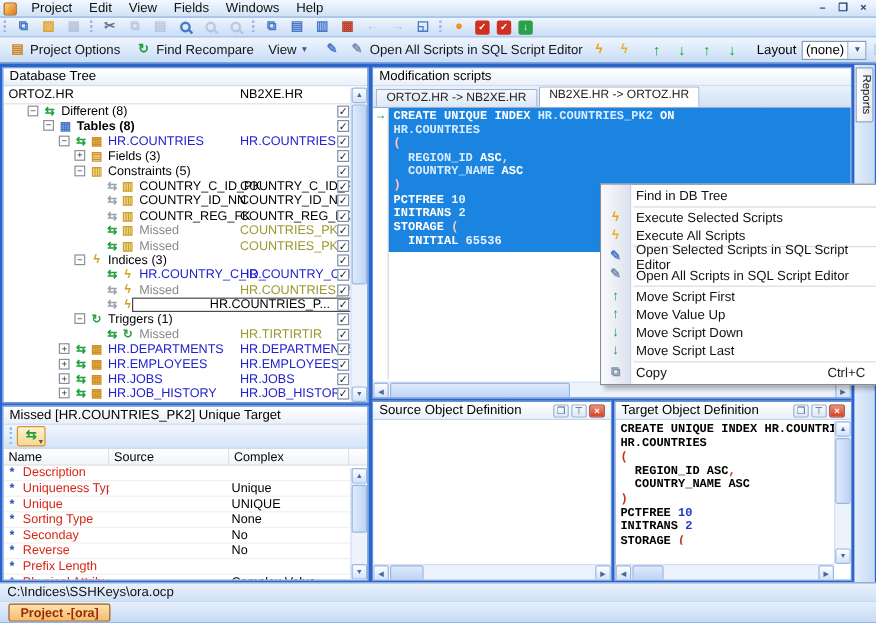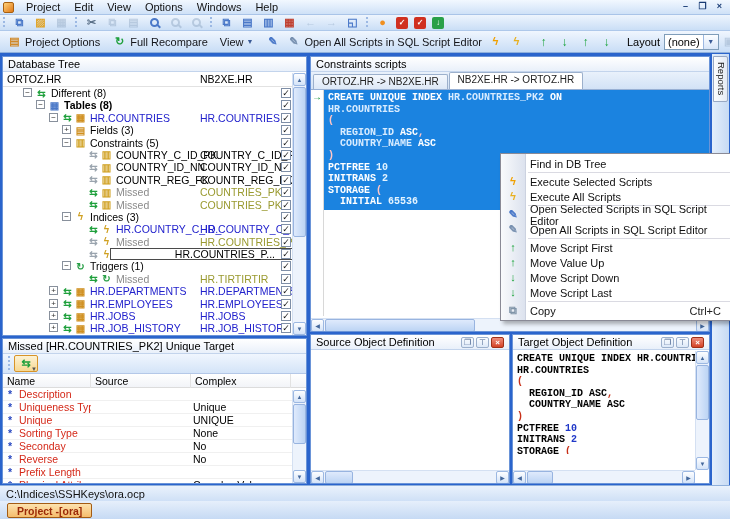--- a/index.html
+++ b/index.html
@@ -106,21 +106,21 @@
   .ptab{margin-left:7px;height:15px;padding:1px 9px;background:linear-gradient(#fde2ae,#f5bd6d);
     border:1px solid #a35c14;border-radius:2px;color:#9c2a08;font-weight:bold;font-size:10.5px}
 </style>
 </head>
 <body>
 
 <div class="win">
 
   <div class="menubar">
     <span class="appicon"></span>
-    <span id="menu-items"><span class="mi">Project</span><span class="mi">Edit</span><span class="mi">View</span><span class="mi">Options</span><span class="mi">Windows</span><span class="mi">Help</span></span>
+    <span id="menu-items"><span class="mi">Project</span><span class="mi">Edit</span><span class="mi">View</span><span class="mi">Fields</span><span class="mi">Windows</span><span class="mi">Help</span></span>
     <span class="wc">
       <span class="wcb">–</span>
       <span class="wcb">❐</span>
       <span class="wcb">×</span>
     </span>
   </div>
 
   <div class="tb1" id="tb1">
       <span class="grip"></span>
       <span class="tbtn">
@@ -196,21 +196,21 @@
 
   <div class="tb2">
     <span class="grip"></span>
     <span class="tbtn">
       <span class="ic" style="color: rgb(208, 136, 40);">▤</span>
       <span>Project Options</span>
     </span>
     <span class="tsep"></span>
     <span class="tbtn">
       <span class="ic" style="color: rgb(31, 160, 60);">↻</span>
-      <span>Full Recompare</span>
+      <span>Find Recompare</span>
     </span>
     <span class="tsep"></span>
     <span class="tbtn">
       <span>View</span>
       <span style="font-size:7px;color:#3a5a96">▼</span>
     </span>
     <span class="tsep"></span>
     <span class="tbtn">
       <span class="ic" style="color: rgb(74, 120, 200);">✎</span>
     </span>
@@ -473,21 +473,21 @@
       </div>
     <div class="vsb" style="top:51px">
       <span class="sbtn" style="top:0">▲</span>
       <span class="sthumb" style="top:14px;height:40px"></span>
       <span class="sbtn" style="bottom:0">▼</span>
     </div>
   </div>
 
   <div class="panel" style="left:310px;top:56px;width:400px;height:276px">
     <div class="phead">
-      <span>Constraints scripts</span>
+      <span>Modification scripts</span>
     </div>
     <div class="tabsrow">
       <span class="tab">ORTOZ.HR -&gt; NB2XE.HR</span>
       <span class="tab active">NB2XE.HR -&gt; ORTOZ.HR</span>
     </div>
     <div class="codewrap">
       <div class="gutter">
         <span class="ga">→</span>
       </div>
       <div class="selcode code" id="selcode"><div><span class="kw">CREATE UNIQUE INDEX </span><span class="id">HR.COUNTRIES_PK2 </span><span class="kw">ON</span></div><div><span class="id">HR.COUNTRIES</span></div><div><span class="sym">(</span></div><div><span class="id">  REGION_ID </span><span class="kw">ASC</span><span class="sym">,</span></div><div><span class="id">  COUNTRY_NAME </span><span class="kw">ASC</span></div><div><span class="sym">)</span></div><div><span class="kw">PCTFREE </span><span class="num">10</span></div><div><span class="kw">INITRANS </span><span class="num">2</span></div><div><span class="kw">STORAGE </span><span class="sym">(</span></div><div><span class="kw">  INITIAL </span><span class="num">65536</span></div></div>

